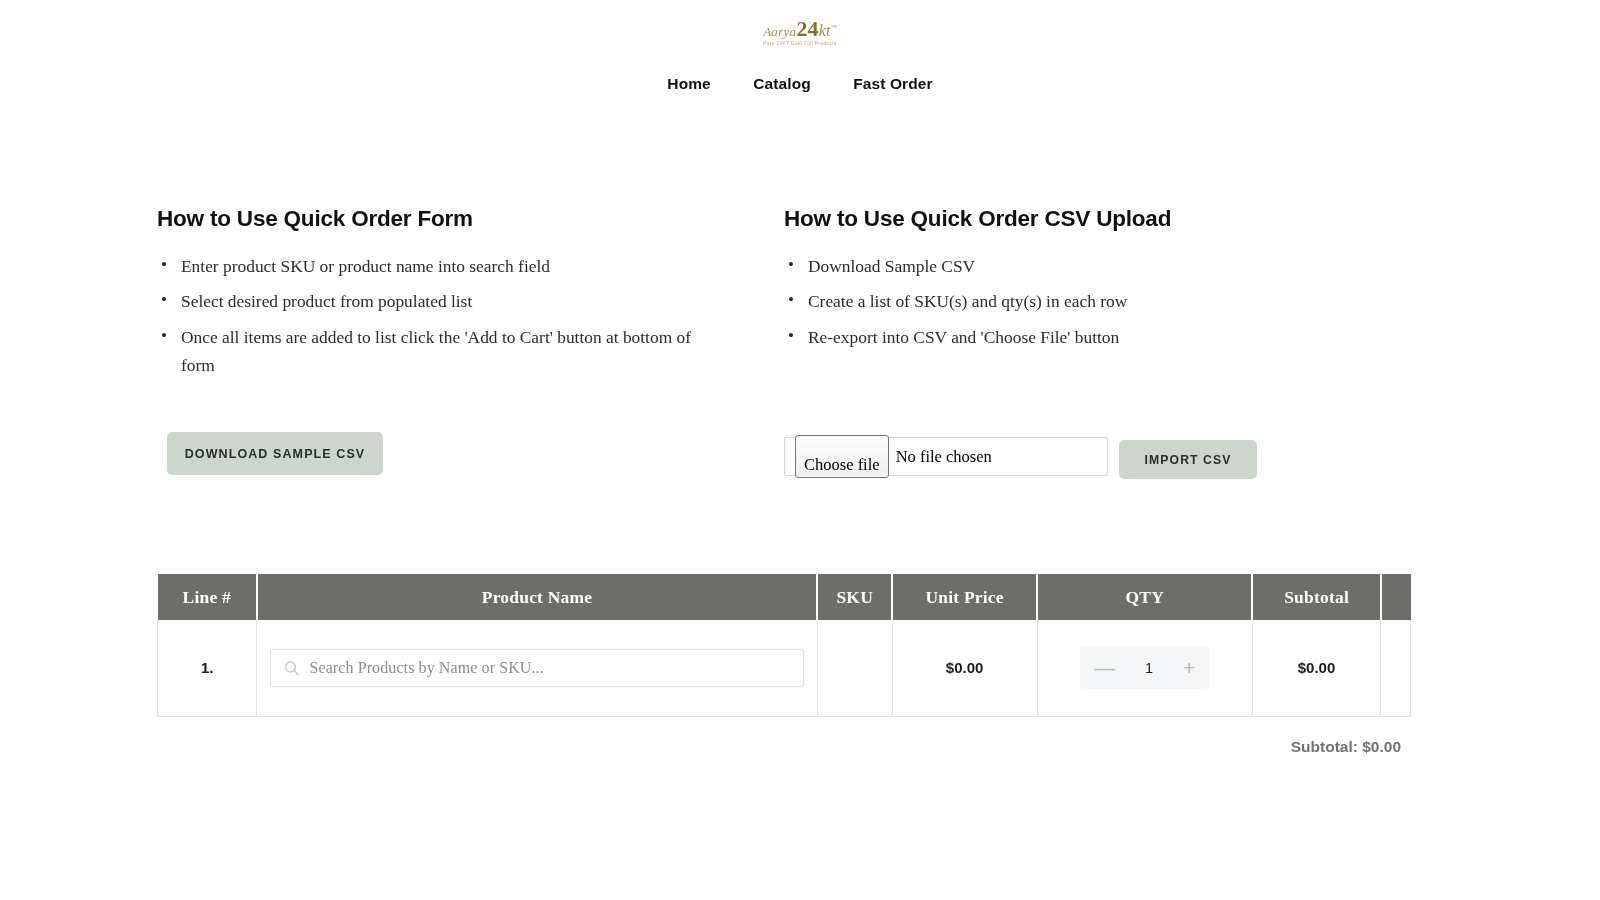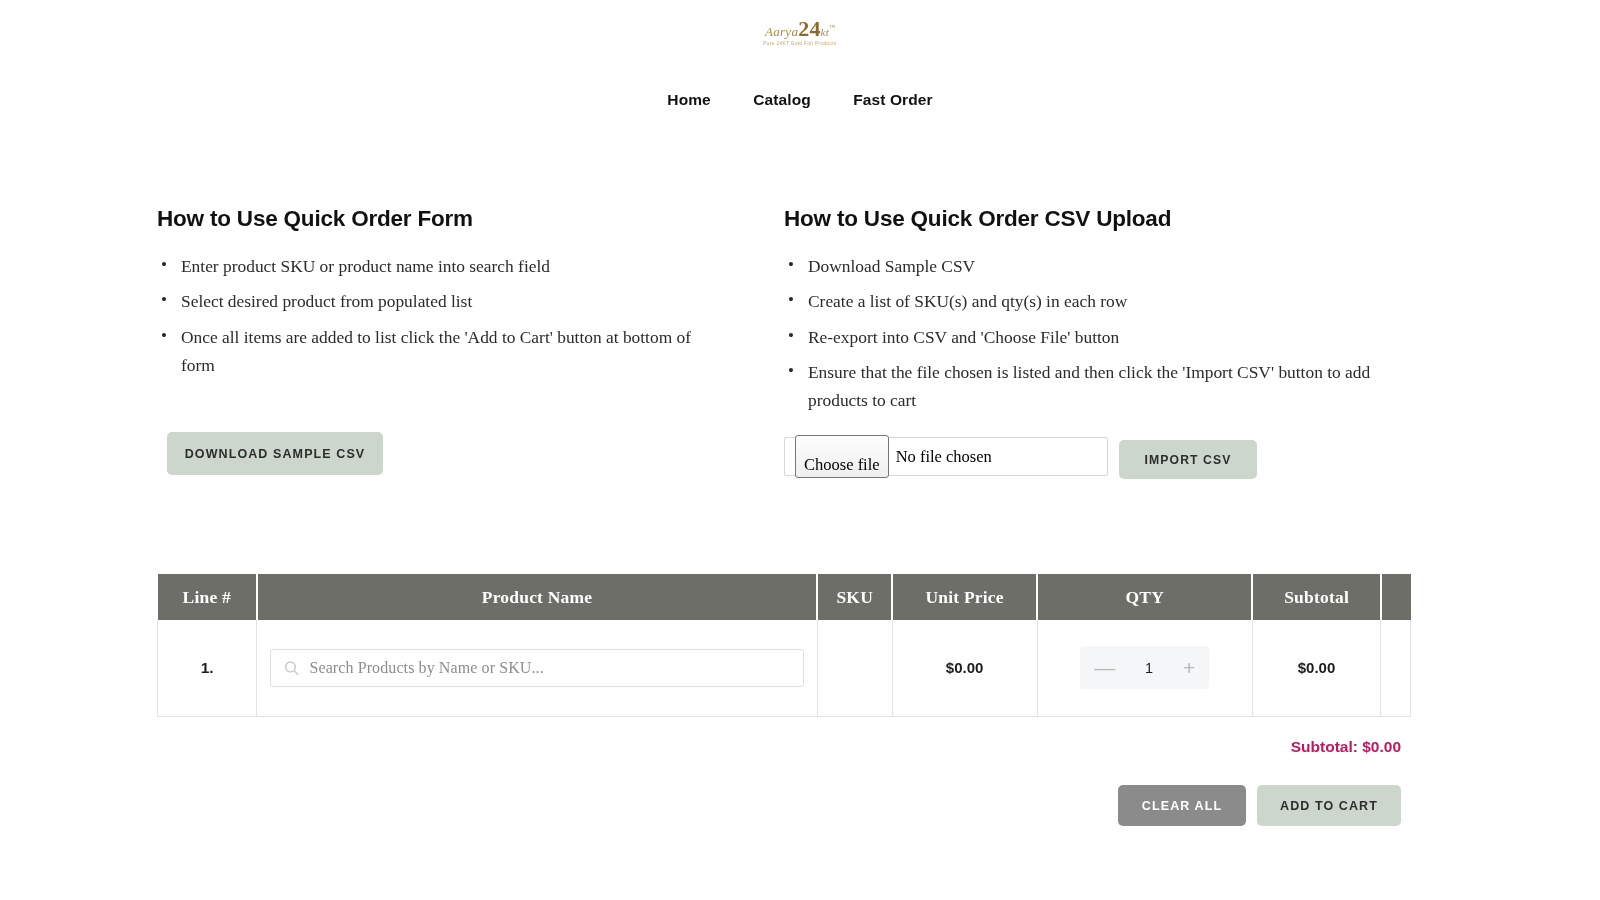--- a/index.html
+++ b/index.html
@@ -37,40 +37,40 @@
     letter-spacing: .3px;
     color: #a98a45;
   }
   .logo-main .num {
     font-size: 22px;
     font-weight: bold;
     color: #8a6d2b;
     font-style: normal;
   }
   .logo-main .kt {
-    font-size: 11px;
+    font-size: 16px;
     font-style: italic;
     color: #a98a45;
   }
   .logo-main .tm {
     font-size: 6px;
     vertical-align: super;
     color: #b08d3f;
   }
   .logo-tag {
     font-family: "Liberation Sans", sans-serif;
     font-size: 4.6px;
     letter-spacing: .45px;
     color: #c2a265;
     margin-top: 2px;
     white-space: nowrap;
   }
 
   .main-nav {
-    margin-top: 42px;
+    margin-top: 26px;
     text-align: center;
   }
   .main-nav a {
     display: inline-block;
     margin: 0 19px;
     font-size: 15.5px;
     font-weight: bold;
     color: #111111;
     text-decoration: none;
     letter-spacing: .1px;
@@ -295,21 +295,21 @@
   }
 
   
   .totals-row {
     position: absolute;
     right: 199px;
     top: 738px;
     font-family: "Liberation Sans", sans-serif;
     font-size: 15.5px;
     font-weight: bold;
-    color: #be185d;
+    color: #737373;
   }
   .action-row {
     position: absolute;
     right: 199px;
     top: 785px;
     display: flex;
     gap: 11px;
   }
   .clear-btn { width: 128px; height: 41px; font-size: 12.5px; }
   .cart-btn  { width: 144px; height: 41px; font-size: 12.5px; }
@@ -342,21 +342,20 @@
         <li>Select desired product from populated list</li>
         <li>Once all items are added to list click the 'Add to Cart' button at bottom of form</li>
       </ul>
     </div>
     <div class="instr-col right">
       <h2 class="instr-title">How to Use Quick Order CSV Upload</h2>
       <ul class="instr-list">
         <li>Download Sample CSV</li>
         <li>Create a list of SKU(s) and qty(s) in each row</li>
         <li>Re-export into CSV and 'Choose File' button</li>
-        <li>Ensure that the file chosen is listed and then click the 'Import CSV' button to add products to cart</li>
       </ul>
     </div>
   </section>
 
   <button class="btn btn-sage download-btn">Download Sample CSV</button>
 
   <div class="csv-row">
     <div class="file-input-wrap">
       <span class="choose-file-btn">Choose file</span>
       <span class="file-status">No file chosen</span>
@@ -398,18 +397,14 @@
           </div>
         </td>
         <td class="cell-subtotal">$0.00</td>
         <td></td>
       </tr>
     </tbody>
   </table>
 
   <div class="totals-row">Subtotal: $0.00</div>
 
-  <div class="action-row">
-    <button class="btn btn-gray clear-btn">Clear All</button>
-    <button class="btn btn-sage cart-btn">Add to Cart</button>
-  </div>
 
 </div>
 
 </body></html>

